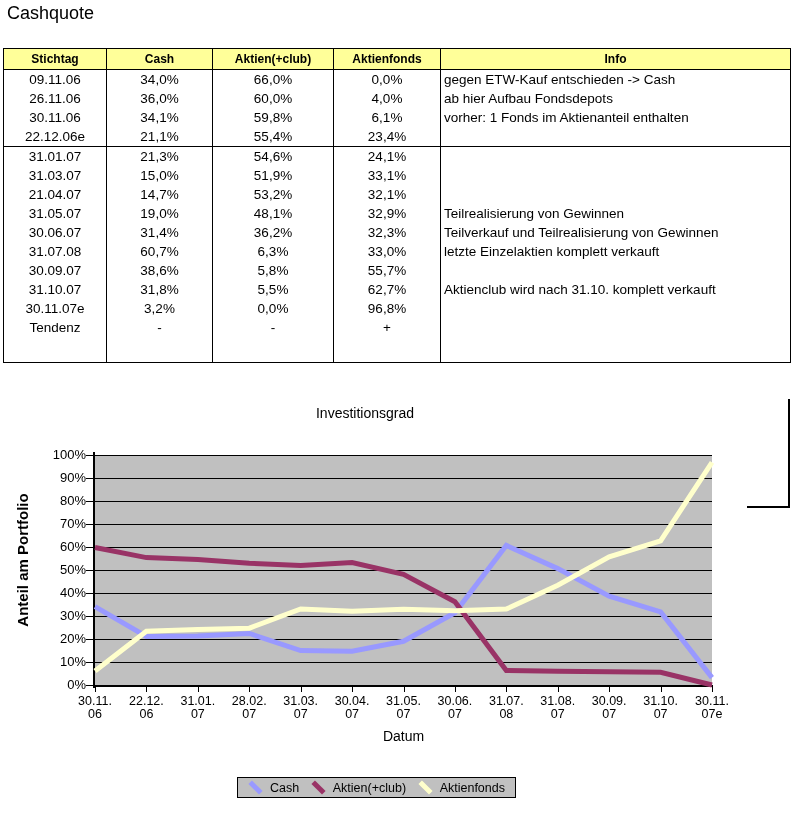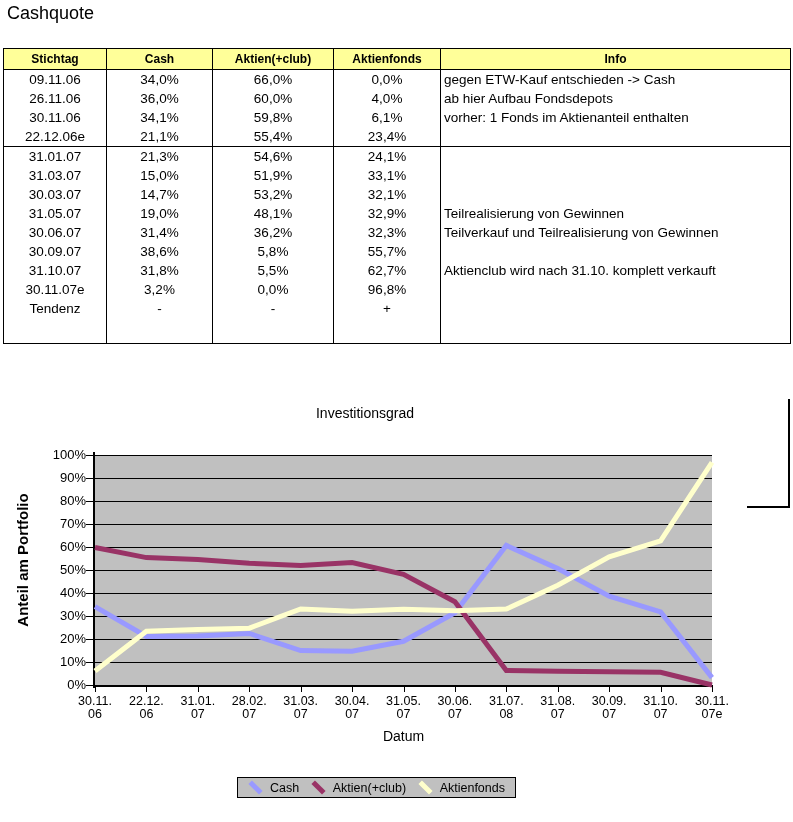--- a/index.html
+++ b/index.html
@@ -124,39 +124,46 @@
         <td class="info"></td>
       </tr>
       <tr>
         <td>31.03.07</td>
         <td>15,0%</td>
         <td>51,9%</td>
         <td>33,1%</td>
         <td class="info"></td>
       </tr>
       <tr>
-        <td>30.03.07</td>
+        <td>21.04.07</td>
         <td>14,7%</td>
         <td>53,2%</td>
         <td>32,1%</td>
         <td class="info"></td>
       </tr>
       <tr>
         <td>31.05.07</td>
         <td>19,0%</td>
         <td>48,1%</td>
         <td>32,9%</td>
         <td class="info">Teilrealisierung von Gewinnen</td>
       </tr>
       <tr>
         <td>30.06.07</td>
         <td>31,4%</td>
         <td>36,2%</td>
         <td>32,3%</td>
         <td class="info">Teilverkauf und Teilrealisierung von Gewinnen</td>
+      </tr>
+      <tr>
+        <td>31.07.08</td>
+        <td>60,7%</td>
+        <td>6,3%</td>
+        <td>33,0%</td>
+        <td class="info">letzte Einzelaktien komplett verkauft</td>
       </tr>
       <tr>
         <td>30.09.07</td>
         <td>38,6%</td>
         <td>5,8%</td>
         <td>55,7%</td>
         <td class="info"></td>
       </tr>
       <tr>
         <td>31.10.07</td>

